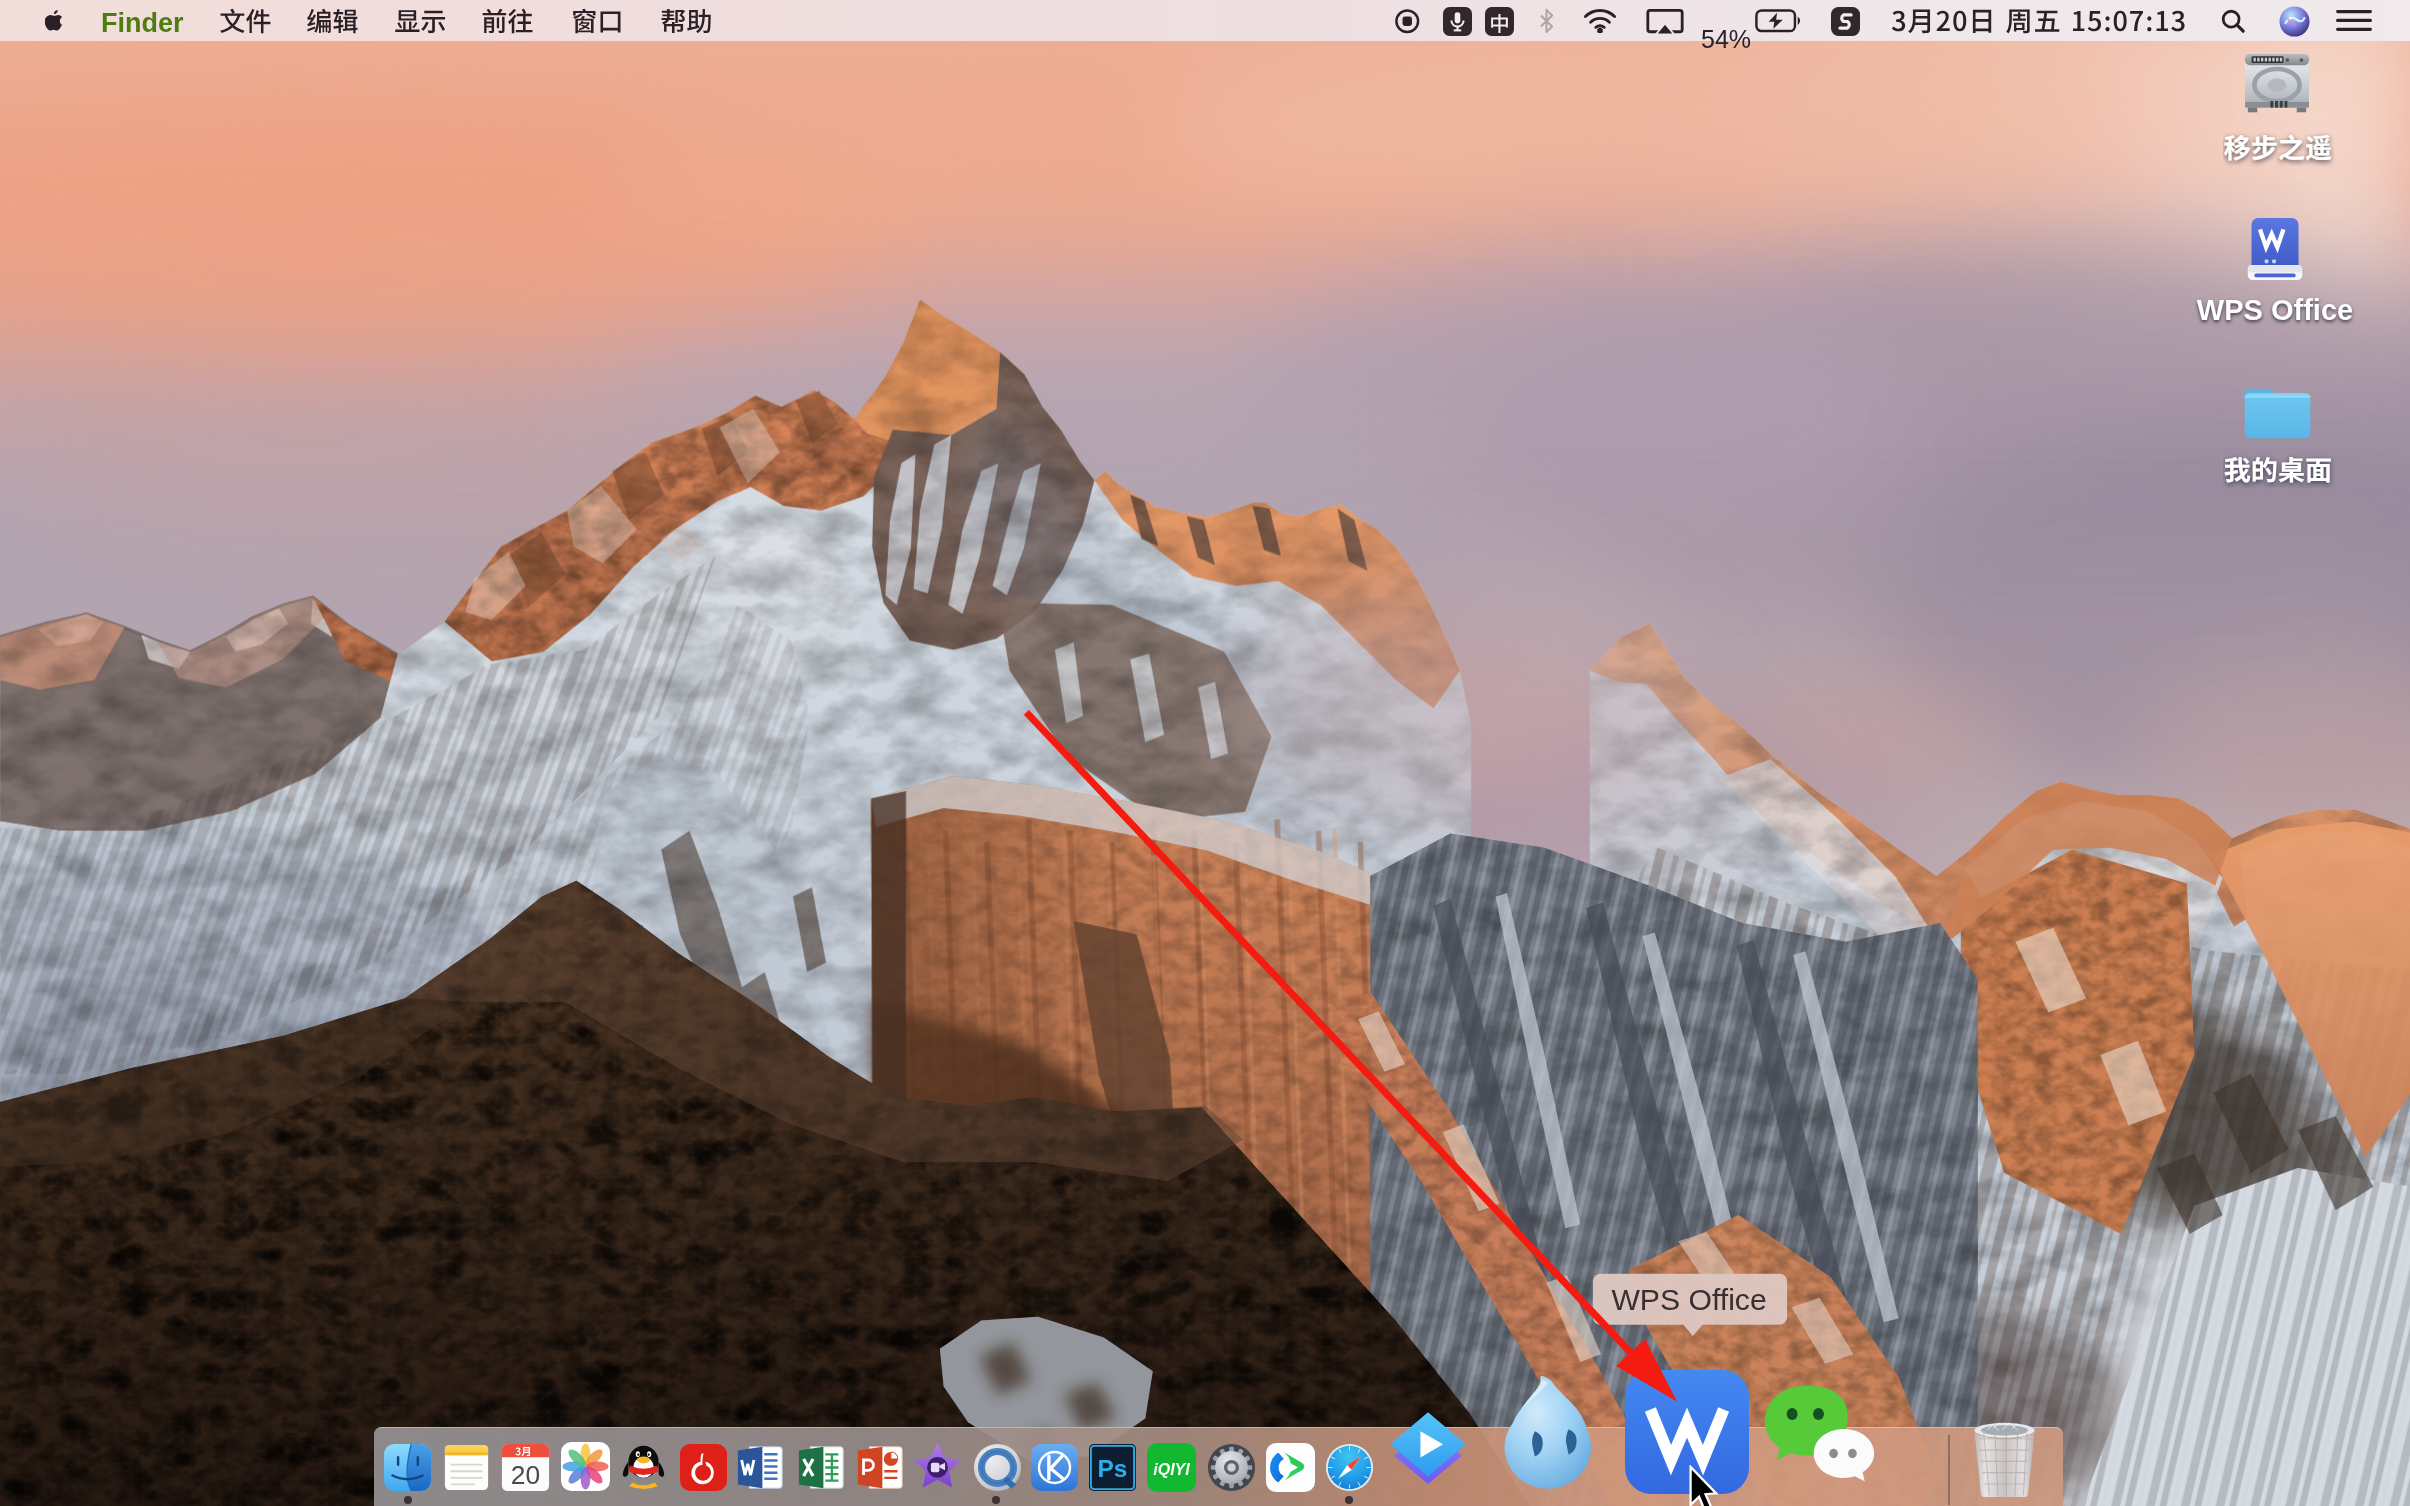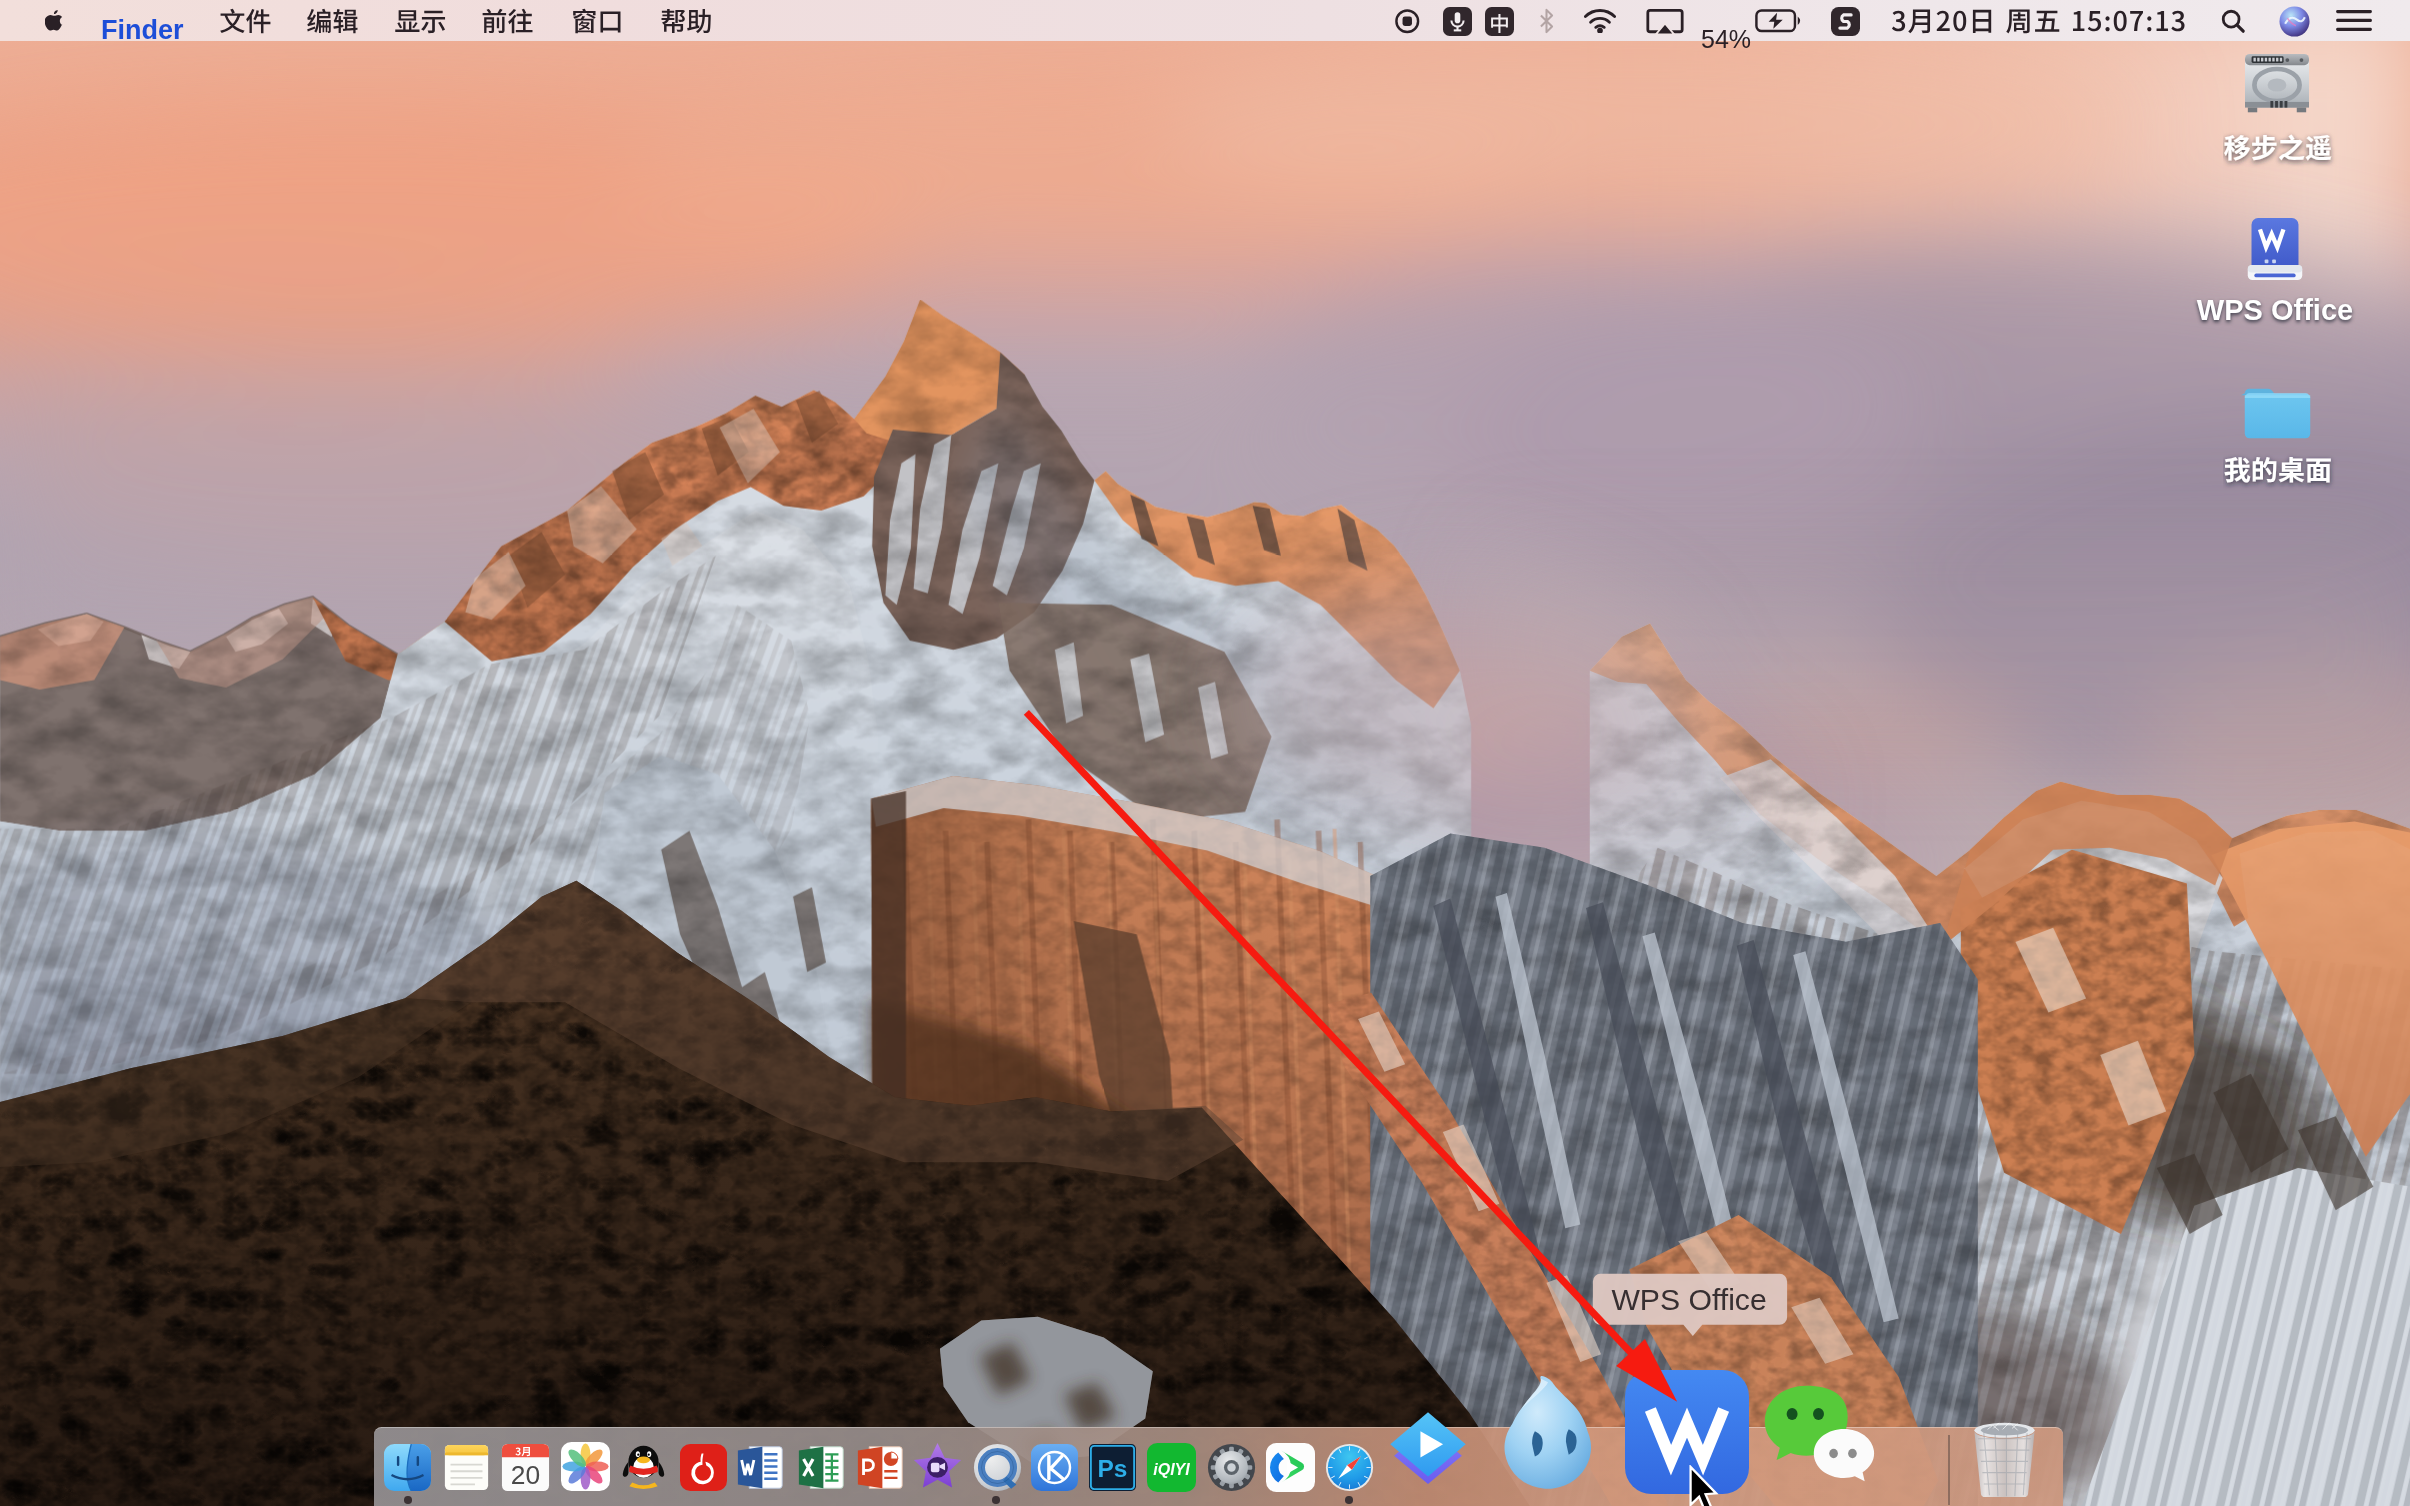--- a/index.html
+++ b/index.html
@@ -290,21 +290,21 @@
         <polygon points="1040,1440 1075,1425 1095,1465 1060,1482"></polygon>
         <polygon points="1130,1480 1165,1468 1185,1505 1148,1520"></polygon>
         <polygon points="1085,1530 1115,1518 1130,1545 1098,1552"></polygon>
       </g>
     </g>
   </svg>
 <div style="position:absolute;left:0;top:0;width:2411px;height:41px;background:linear-gradient(90deg,#f2dfdb 0%,#f0dddd 25%,#eee0e2 55%,#efe7ea 80%,#f0eaed 100%);z-index:20"></div>
 <svg style="position:absolute;left:45px;top:8.5px;z-index:21" width="22.6" height="26" viewBox="0 0 24 28">
 <path fill="#2a2026" d="M16.4 1.3c.2 1.3-.4 2.7-1.2 3.7-.9 1-2.3 1.8-3.6 1.7-.2-1.3.5-2.7 1.3-3.6.9-1 2.4-1.7 3.5-1.8zM21.8 21.1c-.6 1.4-.9 2-1.7 3.2-1.1 1.7-2.7 3.9-4.6 3.9-1.7 0-2.2-1.1-4.5-1.1s-2.8 1.1-4.5 1.1c-1.9 0-3.4-1.9-4.5-3.6C-1.1 19.9-1.4 14.2 1 11.2c1.7-2.1 4-3.4 6-3.4 2.1 0 3.4 1.2 5.1 1.2 1.7 0 2.7-1.2 5.1-1.2 1.8 0 3.8 1 5.2 2.7-4.6 2.5-3.8 9 .4 10.6z" transform="scale(0.82)"></path>
   </svg>
-<div style="position:absolute;left:101px;top:15px;z-index:21;font-weight:bold;font-size:27px;color:#1d4ed8">Finder</div>
+<div style="position:absolute;left:101px;top:8px;z-index:21;font-weight:bold;font-size:27px;color:#4d7c0f">Finder</div>
 <svg style="position:absolute;left:219px;top:2.8px;z-index:21" width="64" height="41" viewBox="0 0 68 44">
     <g transform="translate(0,30)">
       <g fill="#2a2026">
         <path transform="translate(0.0,0) scale(0.028000,-0.028000)" d="M710.4002075195312 627.8400268554688 808.159912109375 600.60009765625Q746.1998901367188 418.360107421875 647.8198852539062 286.30010986328125Q549.4398803710938 154.2401123046875 411.0398864746094 64.4801025390625Q272.639892578125 -25.2799072265625 89.83990478515625 -82.11993408203125Q84.47991943359375 -70.719970703125 74.25994873046875 -54.02001953125Q64.03997802734375 -37.320068359375 52.480010986328125 -20.6201171875Q40.9200439453125 -3.920166015625 31.320068359375 6.9197998046875Q209.64007568359375 55.27984619140625 342.0000915527344 135.97988891601562Q474.360107421875 216.679931640625 565.4201354980469 337.8399658203125Q656.4801635742188 459 710.4002075195312 627.8400268554688ZM285.3997802734375 622.3600463867188Q340.11981201171875 471.1199951171875 434.4998474121094 348.6599426269531Q528.8798828125 226.19989013671875 663.3399047851562 139.99984741210938Q797.7999267578125 53.7998046875 972.3599243164062 11.27978515625Q962.0799560546875 0.99981689453125 949.6799926757812 -14.920135498046875Q937.280029296875 -30.840087890625 926.2800598144531 -47.10003662109375Q915.2800903320312 -63.3599853515625 907.8001098632812 -76.75994873046875Q726.64013671875 -27.3199462890625 590.5601196289062 65.7000732421875Q454.4801025390625 158.7200927734375 357.9200744628906 292.30010986328125Q261.36004638671875 425.880126953125 197.9200439453125 595.0001220703125ZM47.60003662109375 671.1998901367188H956.9599609375V578.920166015625H47.60003662109375ZM418.320068359375 822.8800048828125 517.999755859375 852.5999145507812Q540.0797729492188 817.159912109375 561.4397888183594 773.9999084472656Q582.7998046875 730.8399047851562 592.4398193359375 699.2799072265625L486.72015380859375 665.8800048828125Q478.64013671875 696.8800048828125 458.9601135253906 741.3800048828125Q439.28009033203125 785.8800048828125 418.320068359375 822.8800048828125Z"></path>
         <path transform="translate(28.0,0) scale(0.028000,-0.028000)" d="M596.9201049804688 831.8799438476562H691.9998168945312V-83.87994384765625H596.9201049804688ZM425.28009033203125 791.719970703125 516.4398193359375 773.280029296875Q502.87982177734375 704.6400146484375 483.0398254394531 637.4200134277344Q463.1998291015625 570.2000122070312 438.75982666015625 511.9200134277344Q414.31982421875 453.6400146484375 386.11981201171875 408.760009765625Q377.39984130859375 415.79998779296875 362.2598876953125 424.6199645996094Q347.11993408203125 433.43994140625 331.6999816894531 441.7599182128906Q316.280029296875 450.07989501953125 304.4400634765625 454.8798828125Q332.64007568359375 495.5198974609375 356.02008056640625 549.9999084472656Q379.40008544921875 604.4799194335938 396.840087890625 666.3999328613281Q414.28009033203125 728.3199462890625 425.28009033203125 791.719970703125ZM447.71990966796875 644.119873046875H912.9999389648438V551.400146484375H424.03997802734375ZM316.44000244140625 351.7198486328125H958.5999145507812V259.0001220703125H316.44000244140625ZM256.60015869140625 840.43994140625 346.07989501953125 812.8400268554688Q314.5198974609375 728.280029296875 272.2799072265625 644.5800476074219Q230.0399169921875 560.8800659179688 180.73992919921875 486.6200866699219Q131.43994140625 412.360107421875 78.199951171875 355.2401123046875Q73.9599609375 366.64007568359375 64.63998413085938 384.8600158691406Q55.32000732421875 403.0799560546875 44.880035400390625 421.57989501953125Q34.4400634765625 440.079833984375 25.9600830078125 451.47979736328125Q72.04010009765625 498.99981689453125 114.7401123046875 561.3998413085938Q157.44012451171875 623.7998657226562 194.14013671875 695.1998901367188Q230.84014892578125 766.5999145507812 256.60015869140625 840.43994140625ZM156.400146484375 574.56005859375 245.9998779296875 664.1597900390625 246.8798828125 663.1597900390625V-82.5599365234375H156.400146484375Z"></path>
       </g>
     </g>
   </svg>
 <svg style="position:absolute;left:306px;top:2.8px;z-index:21" width="64" height="41" viewBox="0 0 68 44">
     <g transform="translate(0,30)">

